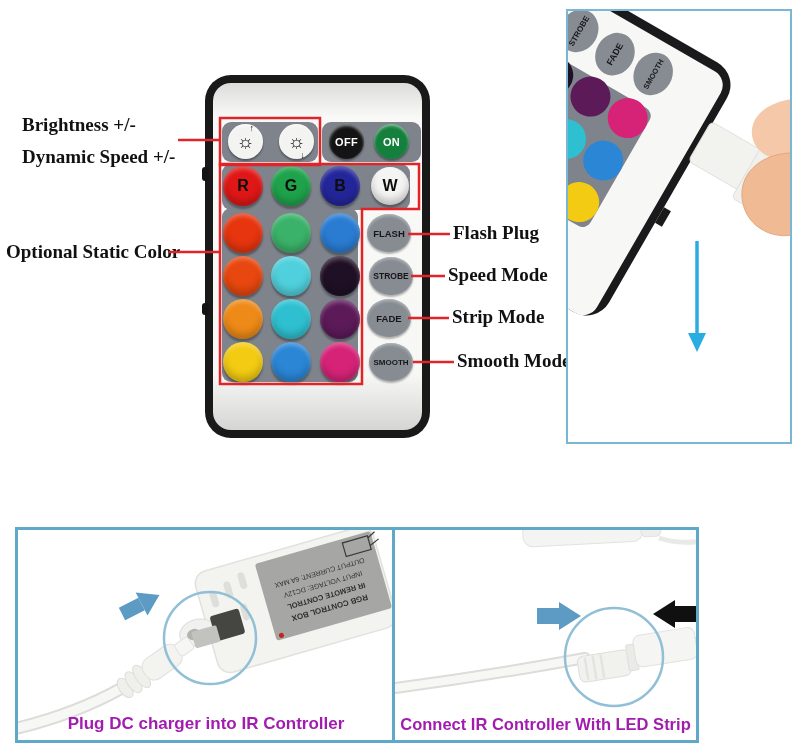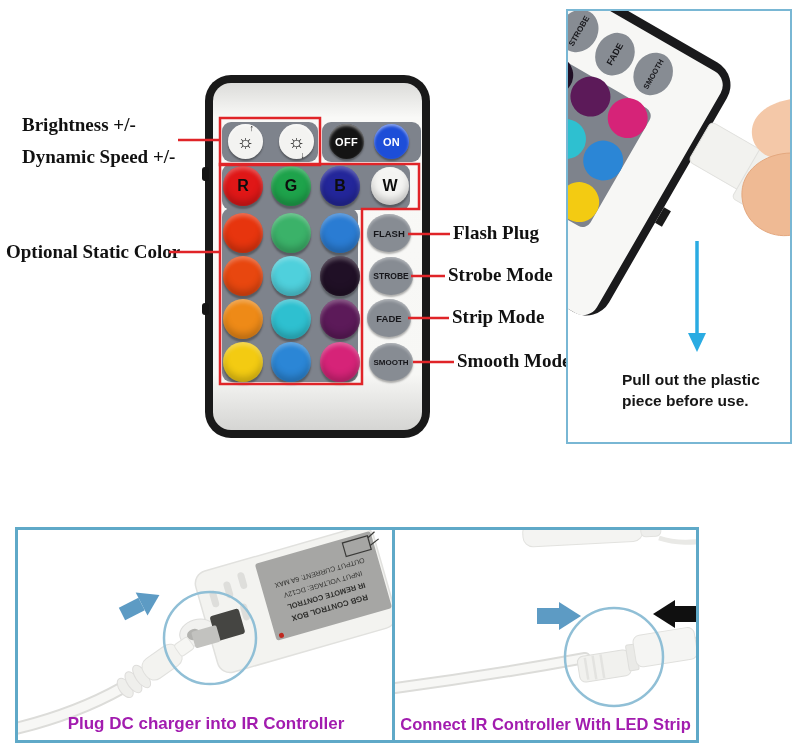--- a/index.html
+++ b/index.html
@@ -15,21 +15,21 @@
           background:linear-gradient(180deg,#dcdcda,#f9f9f7 10%,#f7f7f5 84%,#d5d5d3);}
   .nub{position:absolute;left:-3px;width:7px;background:#141414;border-radius:3px;}
   .panel{position:absolute;background:#7e838c;border-radius:9px;}
   .rbtn{position:absolute;width:35px;height:35px;border-radius:50%;display:flex;
         align-items:center;justify-content:center;
         box-shadow:0 2px 2px rgba(0,0,0,.35), inset 0 2px 3px rgba(255,255,255,.5);}
   .sun-btn{background:#f3f3f1;color:#111;}
   .sun-btn .sun{font-size:19px;line-height:19px;}
   .sun-btn .arr{position:absolute;top:-1px;right:9px;font-size:9px;font-weight:700;}
   .off-btn{background:#141414;color:#fff;font:700 11px "Liberation Sans",sans-serif;letter-spacing:.3px;}
-  .on-btn{background:#1d4ed8;color:#fff;font:700 11px "Liberation Sans",sans-serif;letter-spacing:.3px;}
+  .on-btn{background:#15803d;color:#fff;font:700 11px "Liberation Sans",sans-serif;letter-spacing:.3px;}
   .cc{position:absolute;width:40px;height:40px;border-radius:50%;
       display:flex;align-items:center;justify-content:center;
       font:700 16px "Liberation Sans",sans-serif;color:#0d0d0d;
       box-shadow:0 3px 2px rgba(0,0,0,.30), inset 0 3px 4px rgba(255,255,255,.30), inset 0 -5px 7px rgba(0,0,0,.22);}
   .mode{position:absolute;width:44px;height:38px;border-radius:50%;background:#878c93;
         display:flex;align-items:center;justify-content:center;color:#16161a;
         font-family:"Liberation Sans",sans-serif;font-weight:700;
         box-shadow:0 2px 2px rgba(0,0,0,.3), inset 0 2px 3px rgba(255,255,255,.35);}
   
   #pull-box{position:absolute;left:566px;top:9px;width:226px;height:435px;
@@ -49,21 +49,21 @@
 </head>
 <body>
 
 <div id="canvas">
 
   <div class="ser" style="left:22px;top:114px;">Brightness +/-</div>
   <div class="ser" style="left:22px;top:146px;">Dynamic Speed +/-</div>
   <div class="ser" style="left:6px;top:241px;">Optional Static Color</div>
 
   <div class="ser" style="left:453px;top:222px;">Flash Plug</div>
-  <div class="ser" style="left:448px;top:264px;">Strobe Mode</div>
+  <div class="ser" style="left:448px;top:264px;">Speed Mode</div>
   <div class="ser" style="left:452px;top:306px;">Strip Mode</div>
   <div class="ser" style="left:457px;top:350px;">Smooth Mode</div>
 
   <div id="remote">
     <div id="remote-face"></div>
     <div class="nub" style="top:92px;height:14px;"></div>
     <div class="nub" style="top:228px;height:12px;"></div>
 
     <div class="panel" style="left:17px;top:47px;width:96px;height:40px;"></div>
     <div class="rbtn sun-btn" style="left:23px;top:49px;">
@@ -144,24 +144,20 @@
         <text x="186" y="-73" text-anchor="middle" font-size="7.5" font-weight="700" fill="#17171b">SMOOTH</text>
 
         <rect x="58" y="0" width="18" height="8" fill="#1a1a1a"></rect>
         <rect x="128" y="-2" width="46" height="90" rx="5" fill="#f2f2ef" stroke="#e0e0dd"></rect>
         <rect x="118" y="54" width="64" height="34" rx="4" fill="#f0f0ed" stroke="#e0e0dd"></rect>
       </g>
 
       <path d="M224,88 C198,92 182,106 184,124 C186,142 206,152 224,148 Z" fill="#f4c8a8"></path>
       <path d="M224,142 C196,142 172,160 174,186 C176,214 202,228 224,224 Z" fill="#efba94" stroke="#e4a87f" stroke-width="1"></path>
     </svg>
-    <div id="pull-text">
-      <div>Pull out the plastic</div>
-      <div>piece before use.</div>
-    </div>
   </div>
 
   <div id="box-left" class="bbox">
     <svg class="scene" width="376" height="210" viewBox="0 0 376 210">
 
       <g transform="rotate(-16 285 68)">
         <rect x="185" y="15" width="185" height="105" rx="13" fill="#f3f3f0" stroke="#e1e1de" stroke-width="1.5"></rect>
         <rect x="196" y="36" width="7" height="17" rx="3.5" fill="#dededb"></rect>
         <rect x="212" y="31" width="7" height="17" rx="3.5" fill="#dededb"></rect>
         <rect x="228" y="26" width="7" height="17" rx="3.5" fill="#dededb"></rect>

